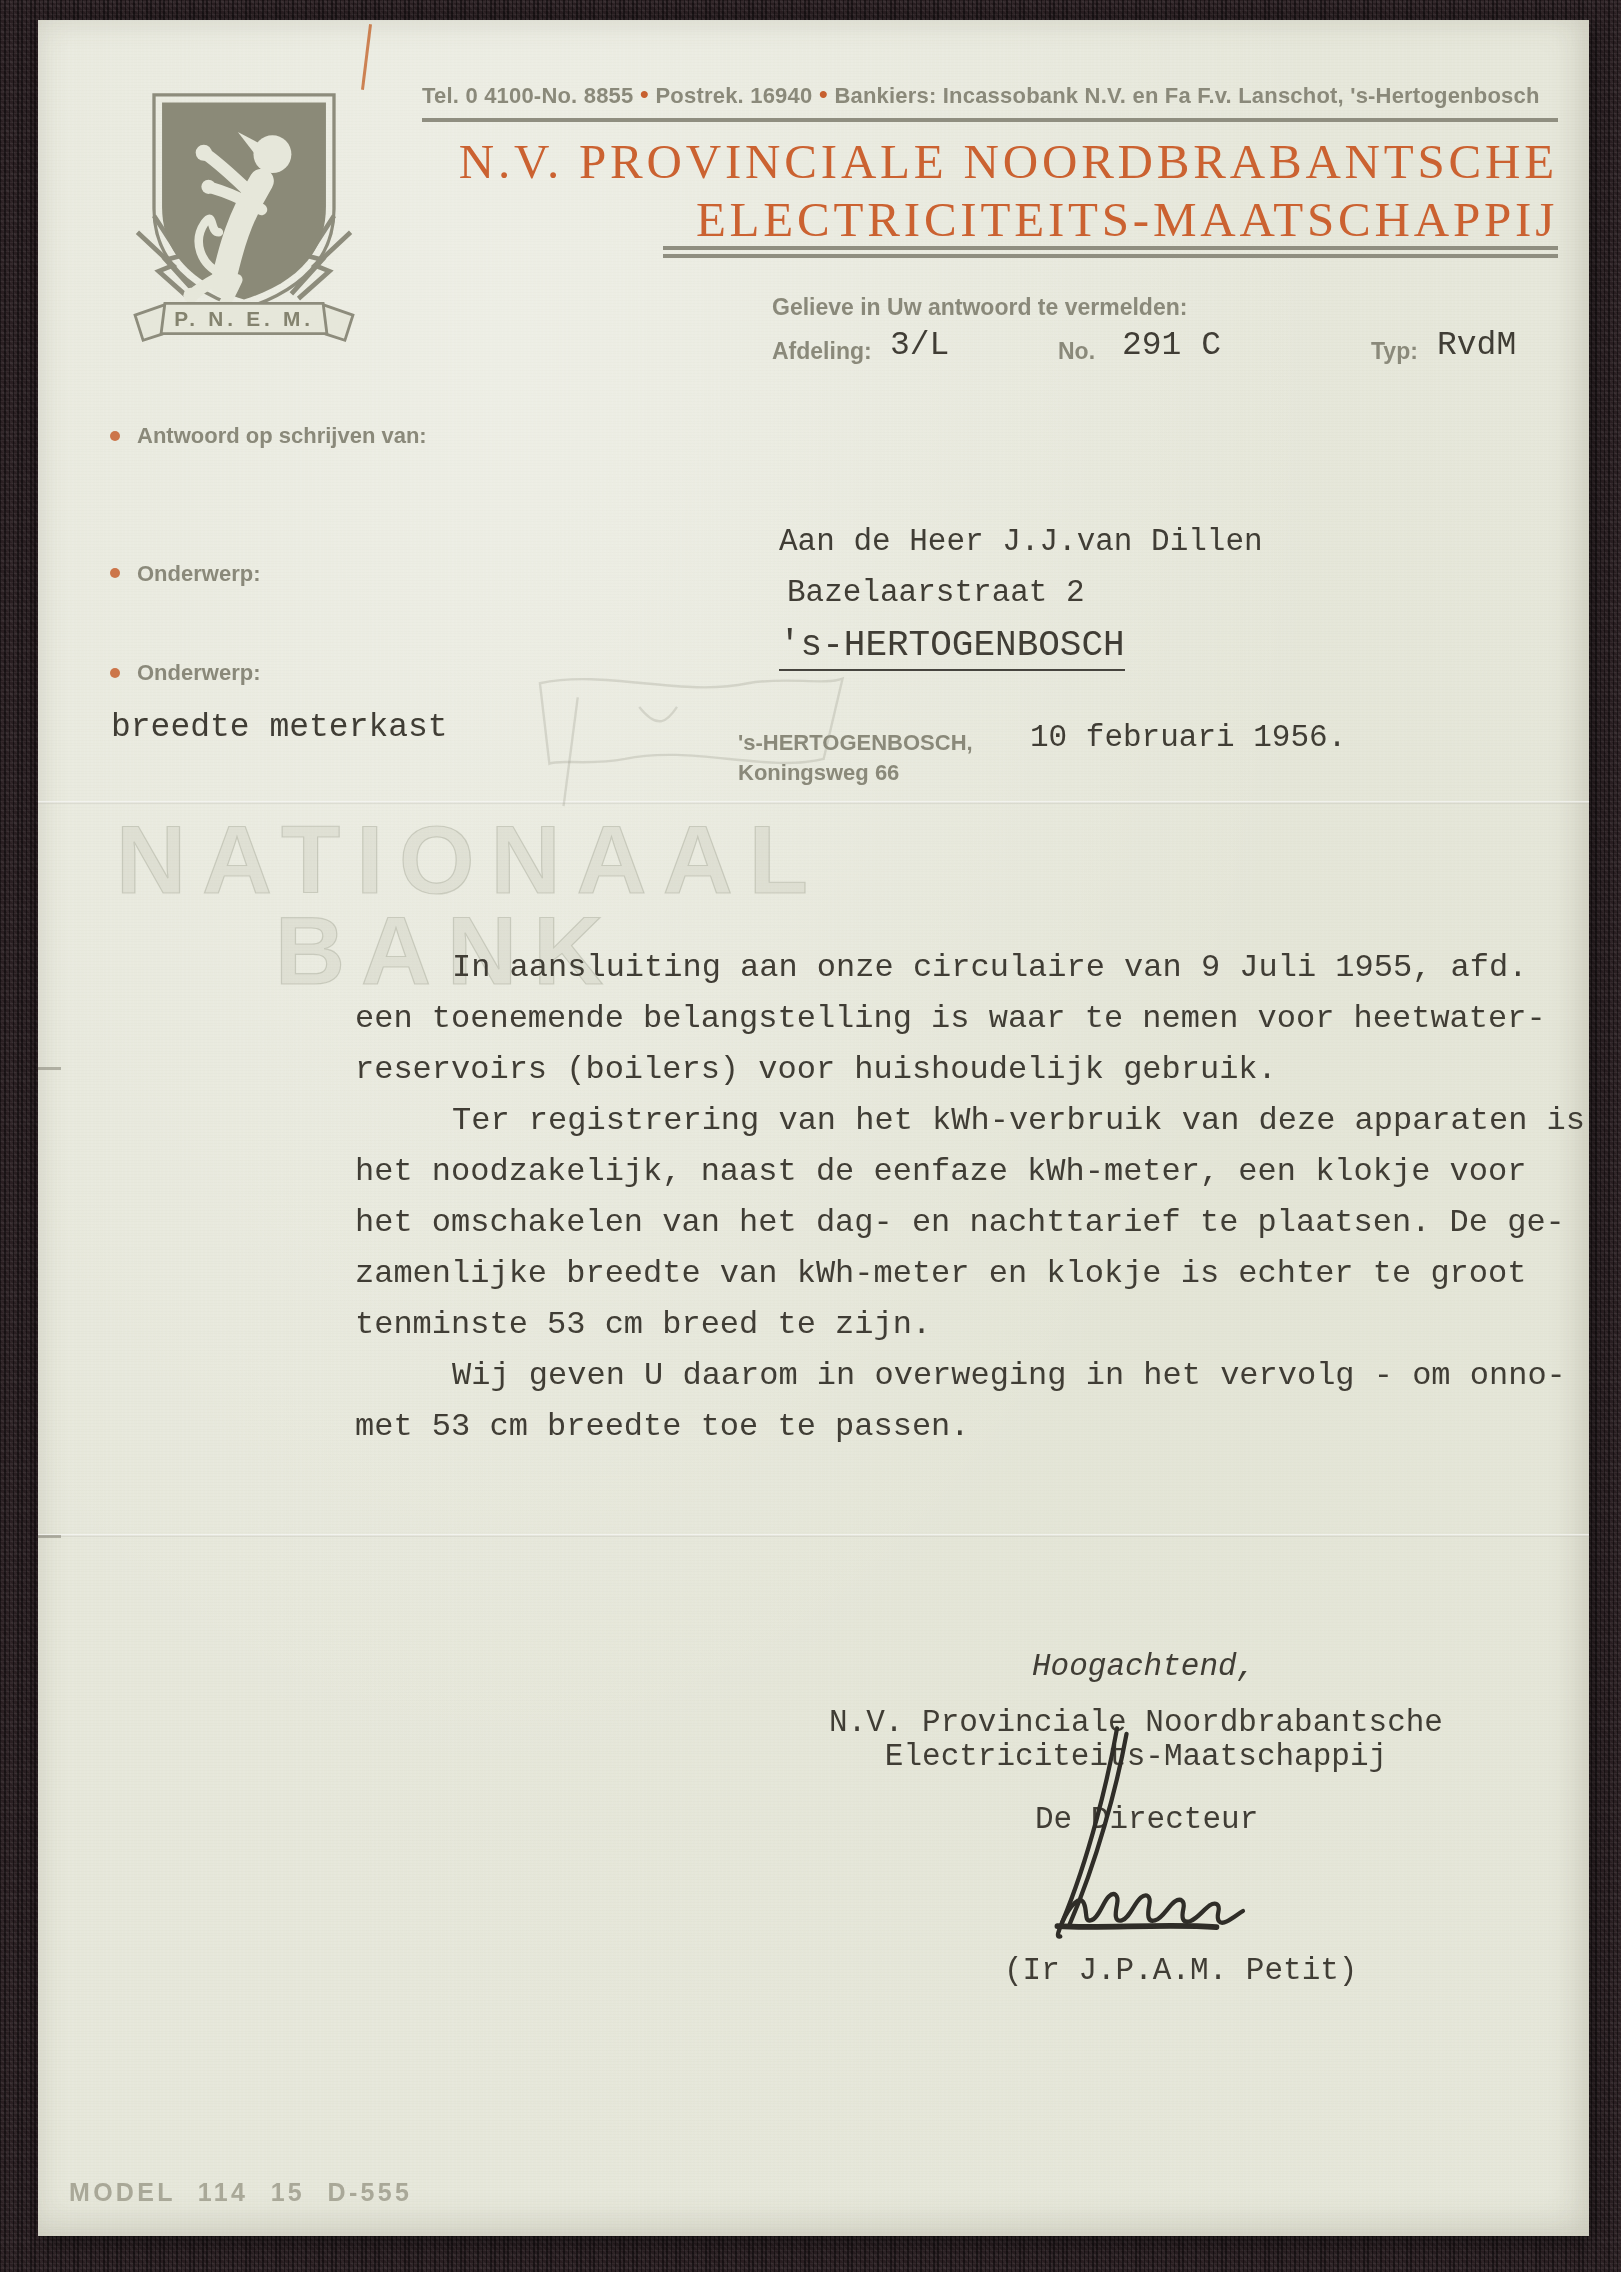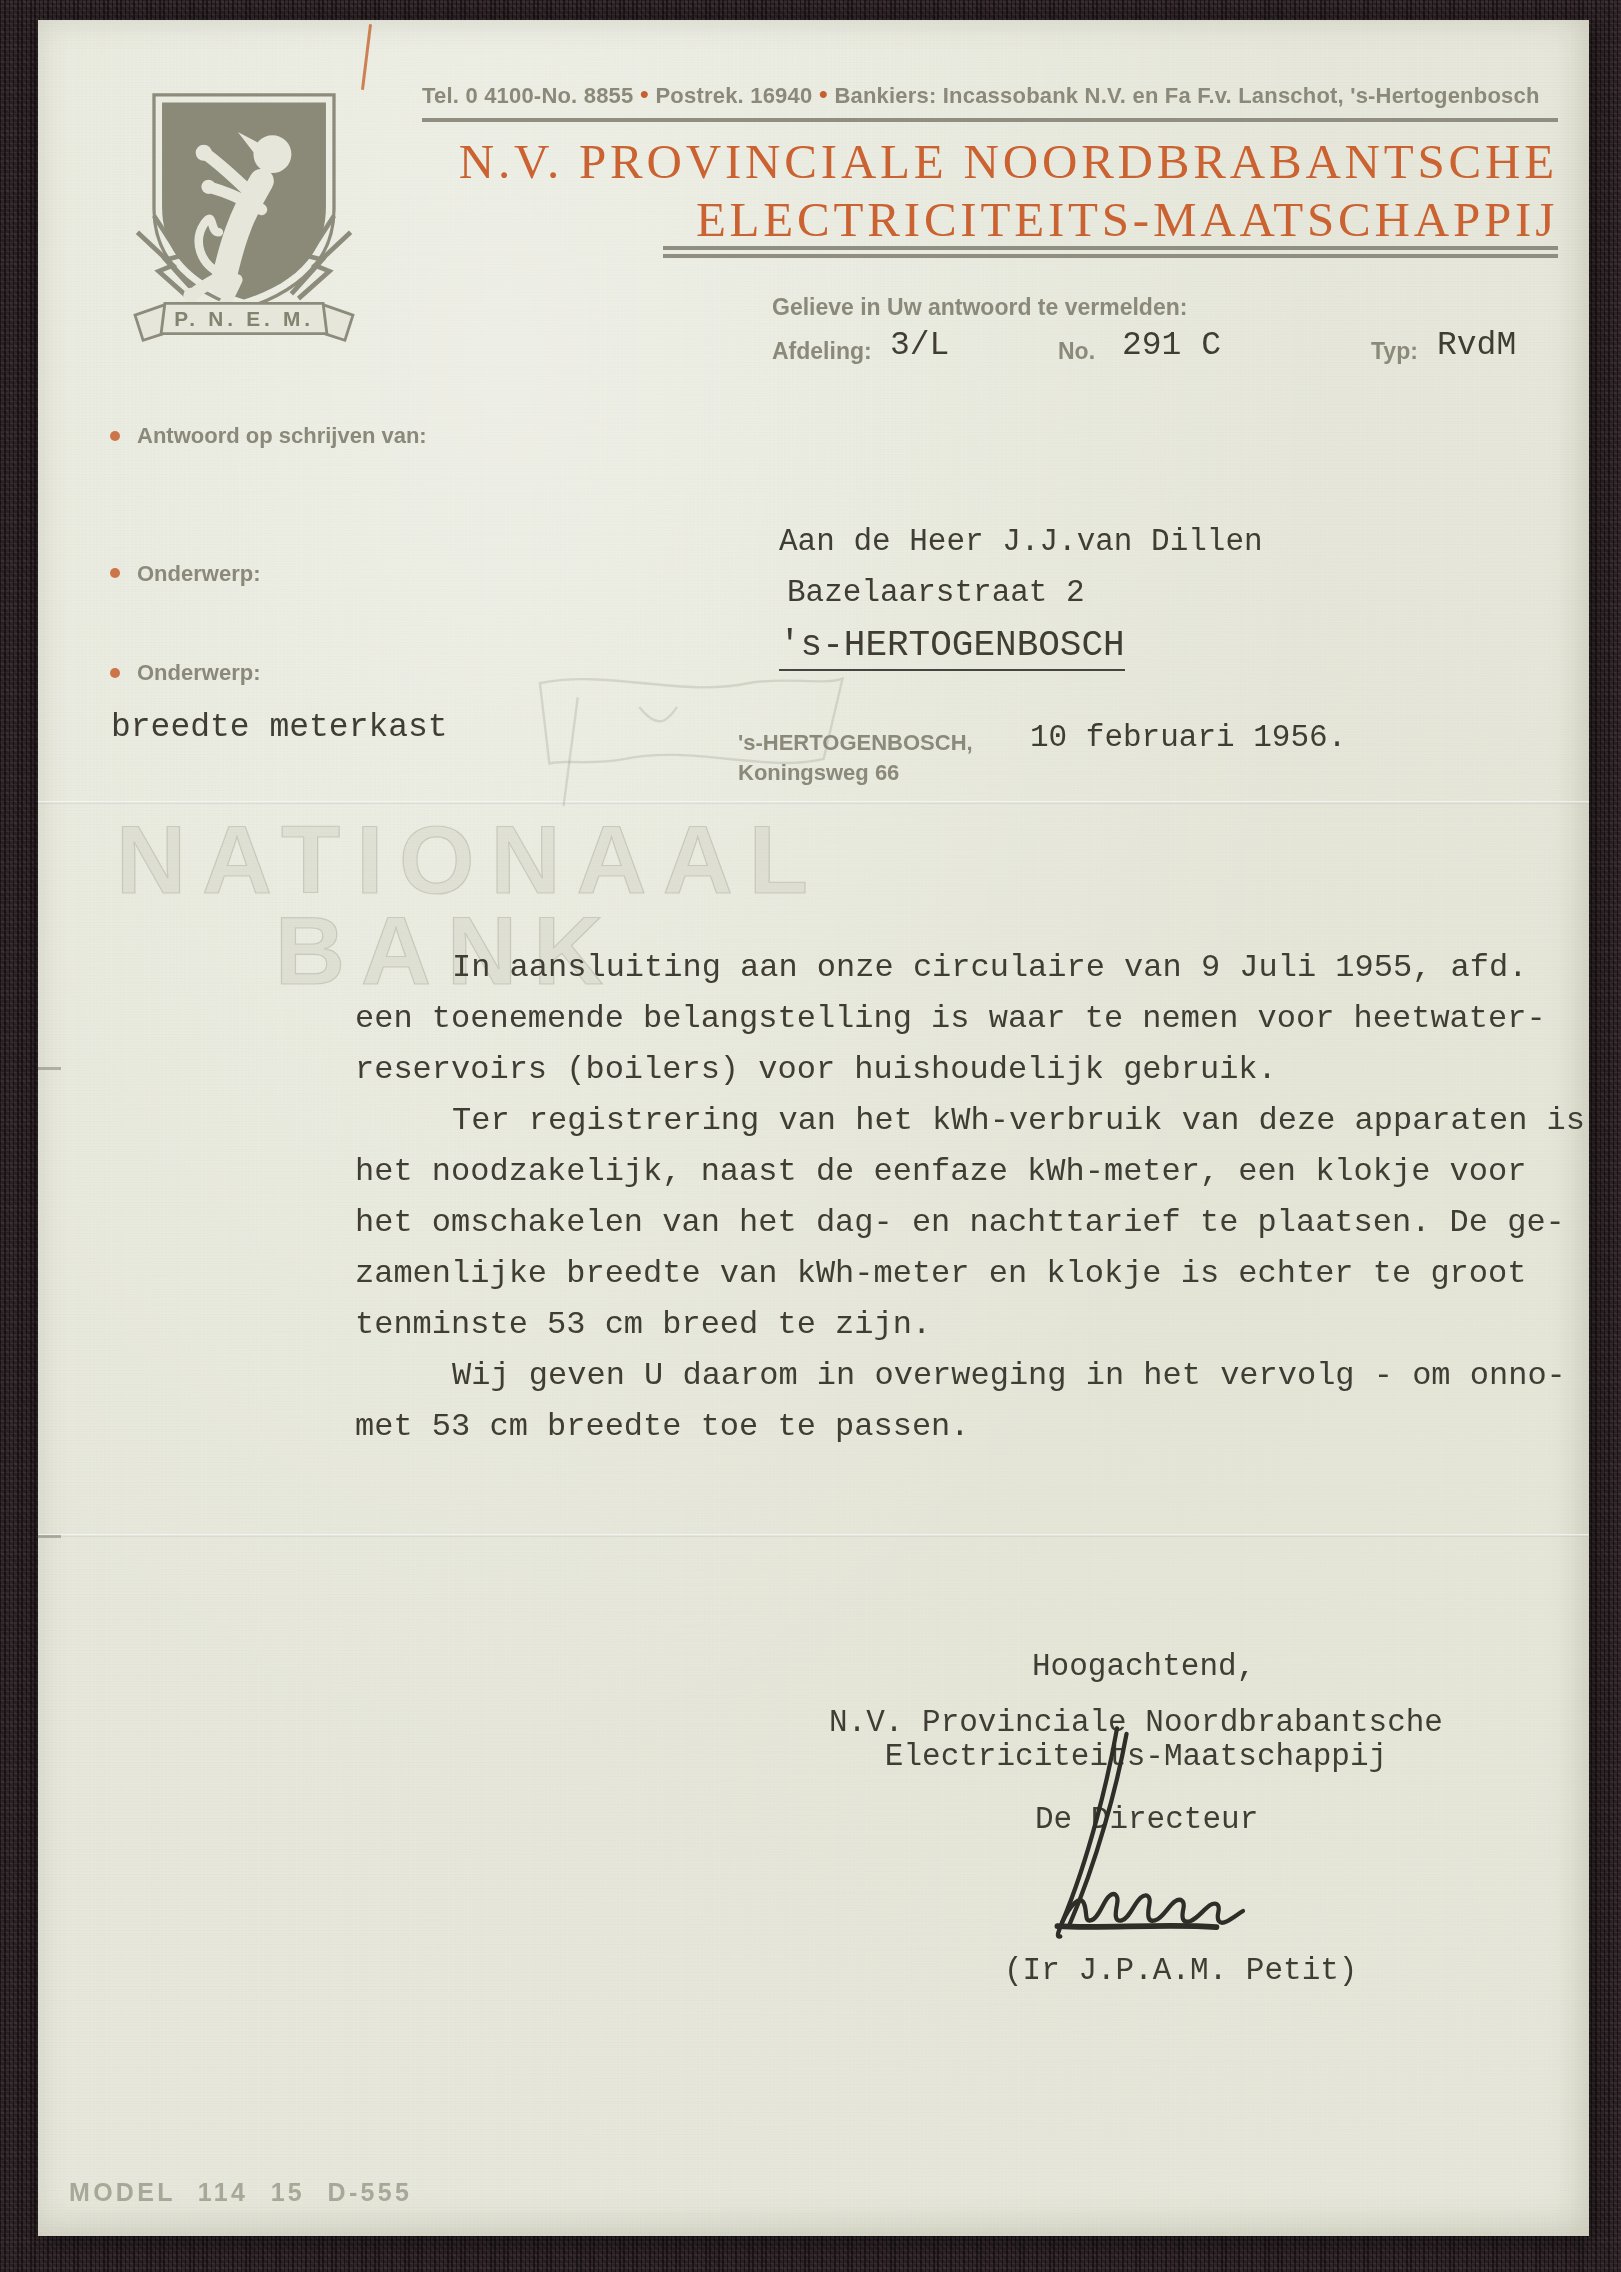--- a/index.html
+++ b/index.html
@@ -142,21 +142,21 @@
     <div class="bodyline">reservoirs (boilers) voor huishoudelijk gebruik.</div>
     <div class="bodyline indent">Ter registrering van het kWh-verbruik van deze apparaten is</div>
     <div class="bodyline">het noodzakelijk, naast de eenfaze kWh-meter, een klokje voor</div>
     <div class="bodyline">het omschakelen van het dag- en nachttarief te plaatsen. De ge-</div>
     <div class="bodyline">zamenlijke breedte van kWh-meter en klokje is echter te groot</div>
     <div class="bodyline">tenminste 53 cm breed te zijn.</div>
     <div class="bodyline indent">Wij geven U daarom in overweging in het vervolg - om onno-</div>
     <div class="bodyline">met 53 cm breedte toe te passen.</div>
   </div>
 
-  <div class="abs typed" style="left:994px;top:1629px;font-size:31px;">Hoogachtend,</div>
+  <div class="abs typed" style="left:994px;top:1629px;font-size:31px;font-style:italic;">Hoogachtend,</div>
   <div class="abs typed" style="left:776px;top:1685px;width:644px;text-align:center;font-size:31px;">N.V. Provinciale Noordbrabantsche</div>
   <div class="abs typed" style="left:776px;top:1719px;width:644px;text-align:center;font-size:31px;">Electriciteits-Maatschappij</div>
   <div class="abs typed" style="left:997px;top:1782px;font-size:31px;">De Directeur</div>
 
   <svg class="abs" style="left:900px;top:1695px;" width="360" height="284" viewBox="0 0 760 600">
     <g stroke="#2f2d28" stroke-width="9" fill="none" stroke-linecap="round">
       <path d="M 378 28 C 360 130 320 300 262 438 C 252 462 250 470 258 468"></path>
       <path d="M 398 40 C 378 150 335 310 278 442"></path>
       <path d="M 262 438 C 280 400 300 380 308 398 C 316 416 308 436 322 434 C 338 432 348 396 360 384 C 372 372 382 380 378 400 C 374 420 372 438 388 434 C 404 430 414 398 428 386 C 440 376 450 382 446 402 C 442 422 442 438 458 434 C 474 430 486 404 500 394 C 512 386 522 392 518 410 C 514 428 516 440 532 436 C 548 430 560 412 574 402 C 586 394 596 400 592 416 C 588 434 594 444 610 436 C 622 430 634 420 644 414"></path>
       <path d="M 252 446 C 340 452 480 440 588 448" stroke-width="12"></path>

